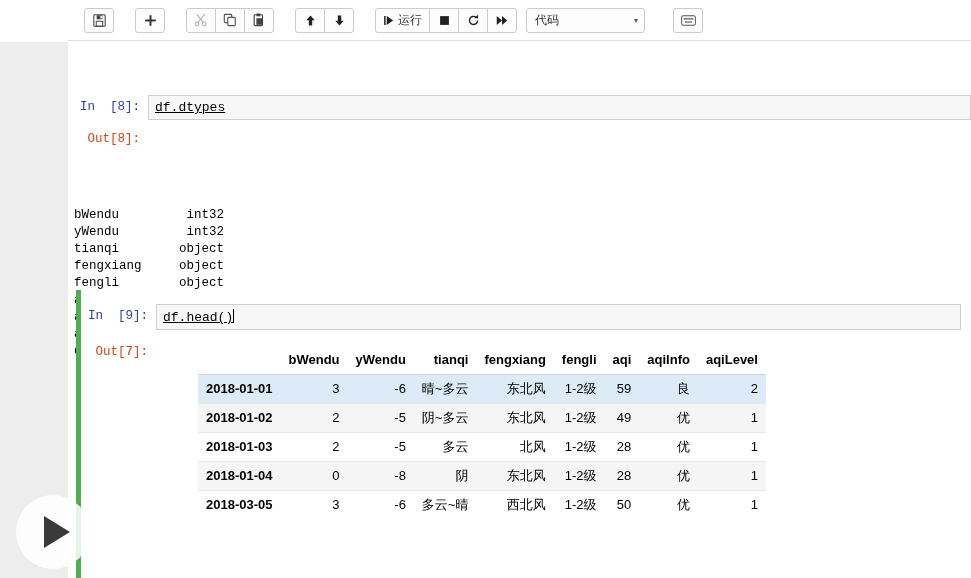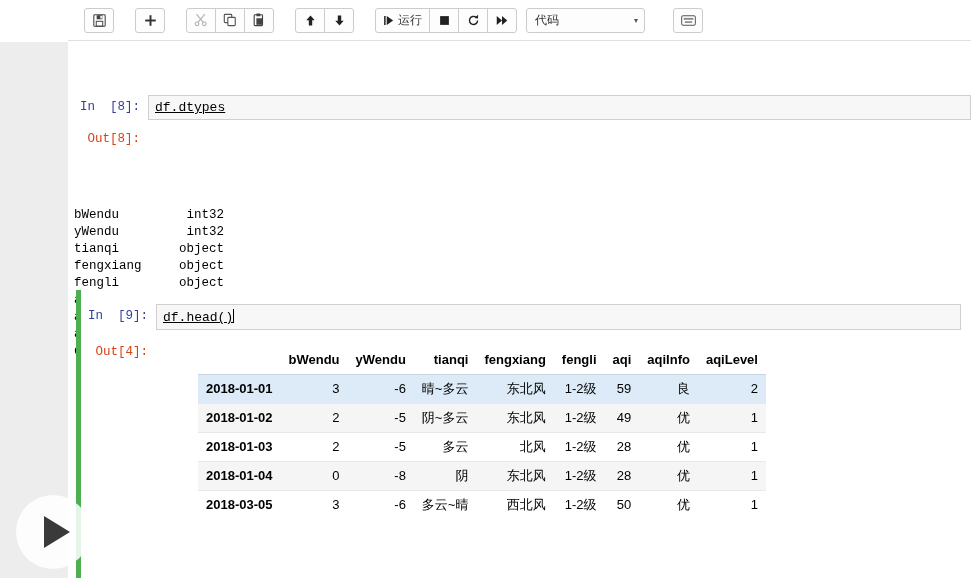--- a/index.html
+++ b/index.html
@@ -307,21 +307,21 @@
 dtype: object</div>
     </div>
   </div>
 
   <div class="cell" id="cell9">
     <div class="in-row">
       <div class="prompt">In  [9]:</div>
       <div class="input-box"><span>df.head()</span><span class="caret-bar"></span></div>
     </div>
     <div class="out-row">
-      <div class="prompt out">Out[4]:</div>
+      <div class="prompt out">Out[7]:</div>
     </div>
 
     <div id="df-wrap">
       <table class="df">
         <thead>
           <tr>
             <th class="idx"></th>
           <th>bWendu</th>
               <th>yWendu</th>
               <th>tianqi</th>

